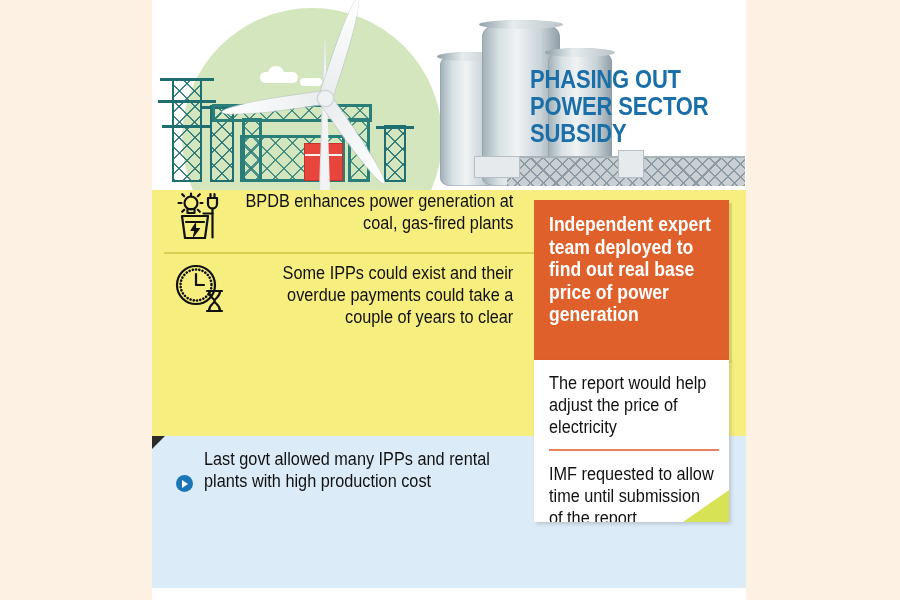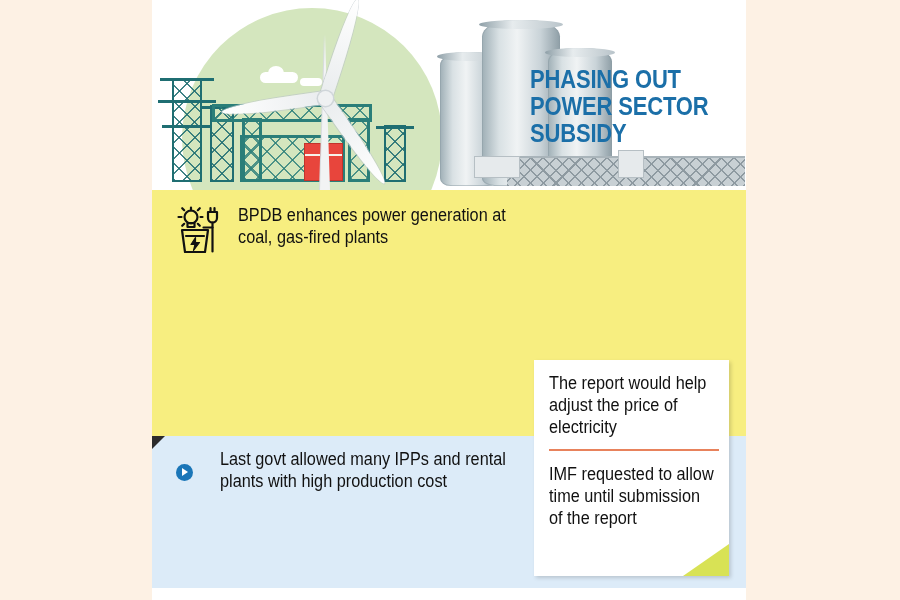--- a/index.html
+++ b/index.html
@@ -144,22 +144,23 @@
   }
   .blue-notch {
     position: absolute; left: 0; top: 436px;
     width: 0; height: 0;
     border-left: 13px solid #2B2B2B;
     border-bottom: 13px solid transparent;
   }
 
   
   .list-col {
-    position: absolute; left: 12px; top: 196px;
+    position: absolute; left: 12px; top: 182px;
     width: 370px;
+    text-align: right;
   }
   .list-item {
     display: flex;
     align-items: flex-start;
     padding: 8px 0 10px 0;
     position: relative;
   }
   .list-item + .list-item { border-top: 2px solid #D9CE53; }
   .li-icon { width: 74px; flex: 0 0 74px; display:flex; justify-content:center; padding-top:2px;}
   .li-text {
@@ -167,21 +168,21 @@
     line-height: 1.26;
     color: #111111;
     font-weight: 500;
     transform: scaleX(0.93);
     transform-origin: left center;
     width: 108%;
   }
 
   
   .bullet-col { position: absolute; left: 24px; top: 448px; width: 380px; }
-  .bullet-item { display:flex; align-items:center; margin-bottom: 14px; gap: 16px; }
+  .bullet-item { display:flex; align-items:flex-end; margin-bottom: 14px; }
   .bullet-dot {
     flex: 0 0 17px; width: 17px; height: 17px; border-radius: 50%;
     background: #1B76B8; margin-right: 11px; margin-top: 4px;
     position: relative;
   }
   .bullet-dot:after {
     content:""; position:absolute; left:6px; top:4.5px;
     width:0;height:0;
     border-left: 6px solid #ffffff;
     border-top: 4px solid transparent;
@@ -202,21 +203,21 @@
     padding: 13px 14px 0 15px;
   }
   .orange-text {
     color: #ffffff; font-weight: bold;
     font-size: 19.5px; line-height: 1.16;
     transform: scaleX(0.9); transform-origin: left top;
     width: 111%;
   }
   .white-card {
     position: absolute; left: 382px; top: 360px;
-    width: 195px; height: 216px;
+    width: 195px; height: 162px;
     background: #ffffff;
     box-shadow: 2px 2px 4px rgba(0,0,0,0.16);
     padding: 12px 14px 0 15px;
     overflow: hidden;
   }
   .card-text {
     font-size: 17.5px; line-height: 1.26; color: #111111; font-weight: 500;
     transform: scaleX(0.93); transform-origin: left top; width: 108%;
   }
   .card-divider {
@@ -303,32 +304,47 @@
           <path d="M7 24 h26 l-3 22 h-20 z"></path>
           <path d="M11 30 h18"></path>
           <path d="M20.5 31.5 l-4.5 7 h4 l-1.5 6 6 -8 h-4 z" fill="#111" stroke-width="1.2"></path>
           <path d="M37.5 21.5 v24"></path>
         </svg>
       </div>
       <div class="li-text">BPDB enhances power generation at coal, gas-fired plants</div>
     </div>
 
 
+    <div class="list-item">
+      <div class="li-icon">
+        <svg width="52" height="50" viewBox="0 0 52 50" fill="none" stroke="#111" stroke-width="2.2" stroke-linecap="round" stroke-linejoin="round">
+          <circle cx="21" cy="21" r="19"></circle>
+          <circle cx="21" cy="21" r="15.5" stroke-dasharray="0.1 3.2" stroke-width="2.6"></circle>
+          <path d="M21 10 v11 h8"></path>
+          <path d="M32 27 h15 M32 47 h15"></path>
+          <path d="M34 27 c0 7 5.5 7 5.5 10 c0 3 -5.5 3 -5.5 10 M45 27 c0 7 -5.5 7 -5.5 10 c0 3 5.5 3 5.5 10"></path>
+        </svg>
+      </div>
+      <div class="li-text">Some IPPs could exist and their overdue payments could take a couple of years to clear</div>
+    </div>
   </div>
 
   <div class="blue-panel"></div>
   <div class="blue-notch"></div>
 
   <div class="bullet-col">
     <div class="bullet-item">
       <div class="bullet-dot"></div>
       <div class="bullet-text" id="bullet-0"><span>Last govt allowed many IPPs and rental plants with high production cost</span></div>
     </div>
   </div>
 
+  <div class="orange-box">
+    <div class="orange-text">Independent expert team deployed to find out real base price of power generation</div>
+  </div>
 
   <div class="white-card">
     <div class="card-text">The report would help adjust the price of electricity</div>
     <div class="card-divider"></div>
     <div class="card-text">IMF requested to allow time until submission of the report</div>
     <div class="fold"></div>
   </div>
 
 </div>
 

